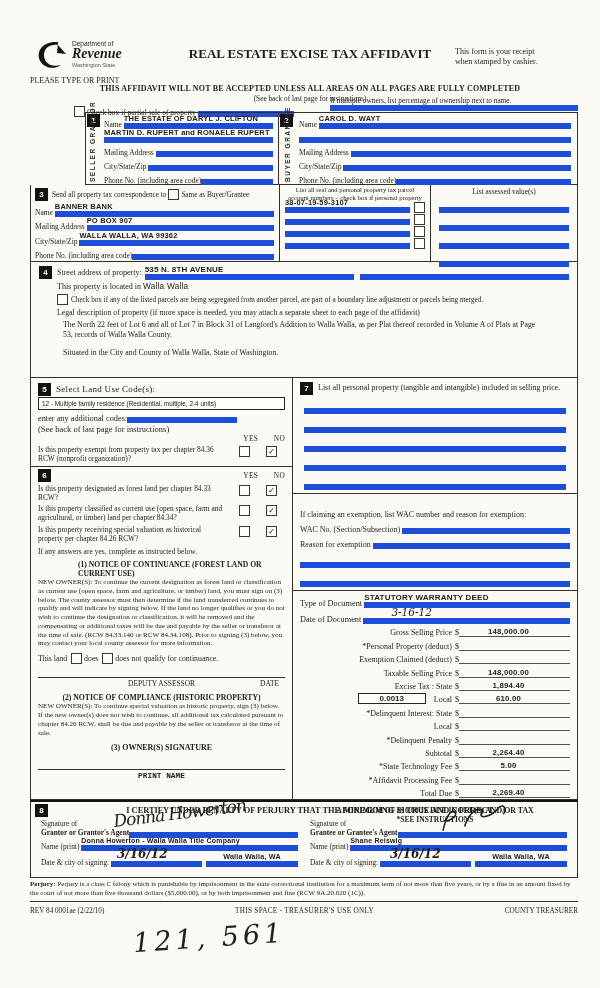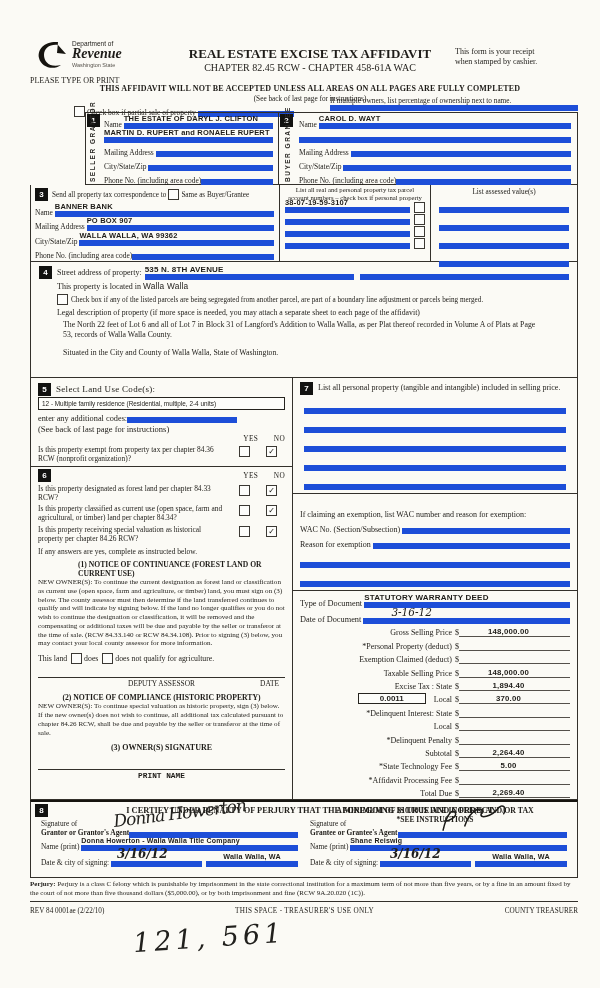--- a/index.html
+++ b/index.html
@@ -37,21 +37,20 @@
     <svg width="34" height="32" viewBox="0 0 34 32">
       <path d="M22,2 C9,1 1,9 3,18 C5,27 17,31 25,25 C14,28 8,22 8,15 C8,8 14,4 22,5 L30,14 L21,13 Z" fill="#16140f"></path>
     </svg>
     <div style="margin-left:2px;">
       <div style="font:6.5px 'Liberation Sans',sans-serif;">Department of</div>
       <div style="font:bold italic 14px 'Liberation Serif',serif;margin-top:-1px;">Revenue</div>
       <div style="font:5.5px 'Liberation Sans',sans-serif;color:#55514a;">Washington State</div>
     </div>
   </div>
   <div class="abs b" style="left:150px;right:130px;top:46px;font-size:13px;text-align:center;">REAL ESTATE EXCISE TAX AFFIDAVIT</div>
-  <div class="abs" style="left:150px;right:130px;top:62px;font-size:10px;text-align:center;">CHAPTER 82.45 RCW  -  CHAPTER 458-61A WAC</div>
   <div class="abs" style="left:455px;top:47px;width:120px;font-size:8px;line-height:1.3;">
     <div>This form is your receipt</div>
     <div>when stamped by cashier.</div>
   </div>
   <div class="abs" style="left:30px;top:76px;font-size:8px;">PLEASE TYPE OR PRINT</div>
   <div class="abs b" style="left:60px;right:40px;top:84px;font-size:8px;text-align:center;letter-spacing:.2px;">THIS AFFIDAVIT WILL NOT BE ACCEPTED UNLESS ALL AREAS ON ALL PAGES ARE FULLY COMPLETED</div>
   <div class="abs" style="left:60px;right:40px;top:94px;font-size:7.3px;text-align:center;">(See back of last page for instructions)</div>
   <div class="abs frow" style="left:74px;top:102px;width:220px;text-align:right;">
     <span class="cb"></span>
     <span style="margin:0 2px;font-size:7.5px;">Check box if partial sale of property</span>
@@ -219,21 +218,21 @@
         </div>
         <div style="font-size:7.5px;margin-top:4px;">If any answers are yes, complete as instructed below.</div>
         <div class="b" style="font-size:7.6px;margin-top:4px;padding-left:40px;">(1) NOTICE OF CONTINUANCE (FOREST LAND OR CURRENT USE)</div>
         <div class="smallp">NEW OWNER(S): To continue the current designation as forest land or classification as current use (open space, farm and agriculture, or timber) land, you must sign on (3) below. The county assessor must then determine if the land transferred continues to qualify and will indicate by signing below. If the land no longer qualifies or you do not wish to continue the designation or classification, it will be removed and the compensating or additional taxes will be due and payable by the seller or transferor at the time of sale. (RCW 84.33.140 or RCW 84.34.108). Prior to signing (3) below, you may contact your local county assessor for more information.</div>
         <div class="frow" style="height:14px;align-items:center;font-size:7.8px;margin-top:3px;">
           <span>This land</span>&nbsp;&nbsp;
           <span class="cb"></span>&nbsp;
           <span>does</span>&nbsp;&nbsp;
           <span class="cb"></span>&nbsp;
           <span>does not</span>&nbsp;
-          <span>qualify for agriculture.</span>
+          <span>qualify for continuance.</span>
         </div>
         <div style="border-top:1px solid #33302b;margin-top:12px;position:relative;font-size:7.4px;padding-top:1px;">
           <div class="ctr">DEPUTY ASSESSOR</div>
           <div class="abs" style="right:6px;top:1px;">DATE</div>
         </div>
         <div class="b ctr" style="font-size:7.7px;margin-top:5px;">(2) NOTICE OF COMPLIANCE (HISTORIC PROPERTY)</div>
         <div class="smallp">NEW OWNER(S): To continue special valuation as historic property, sign (3) below. If the new owner(s) does not wish to continue, all additional tax calculated pursuant to chapter 84.26 RCW, shall be due and payable by the seller or transferor at the time of sale.</div>
         <div class="b ctr" style="font-size:8px;margin-top:6px;">(3) OWNER(S) SIGNATURE</div>
         <div style="border-top:1px solid #33302b;margin-top:17px;"></div>
         <div class="b ctr" style="font-size:7.8px;margin-top:2px;font-family:Liberation Mono, monospace;">PRINT NAME</div>
@@ -282,25 +281,25 @@
           <span>$</span>
           <span class="mul"><span class="val">148,000.00</span></span>
         </div>
       <div class="mrow">
           <span class="mlabel">Excise Tax : State</span>
           <span>$</span>
           <span class="mul"><span class="val">1,894.40</span></span>
         </div>
       <div class="mrow">
         <span class="mlabel" style="display:flex;align-items:flex-end;justify-content:flex-end;">
-          <span style="border:1.2px solid #26241f;width:66px;text-align:center;font:600 8px 'Liberation Sans',sans-serif;margin-right:8px;background:#fdfdfa;">0.0011</span>
+          <span style="border:1.2px solid #26241f;width:66px;text-align:center;font:600 8px 'Liberation Sans',sans-serif;margin-right:8px;background:#fdfdfa;">0.0013</span>
           <span>Local</span>
         </span>
         <span>$</span>
-          <span class="mul"><span class="val">370.00</span></span>
+          <span class="mul"><span class="val">610.00</span></span>
       </div>
       <div class="mrow">
           <span class="mlabel">*Delinquent Interest: State</span>
           <span>$</span>
           <span class="mul"><span class="val"></span></span>
         </div>
       <div class="mrow">
           <span class="mlabel">Local</span>
           <span>$</span>
           <span class="mul"><span class="val"></span></span>

